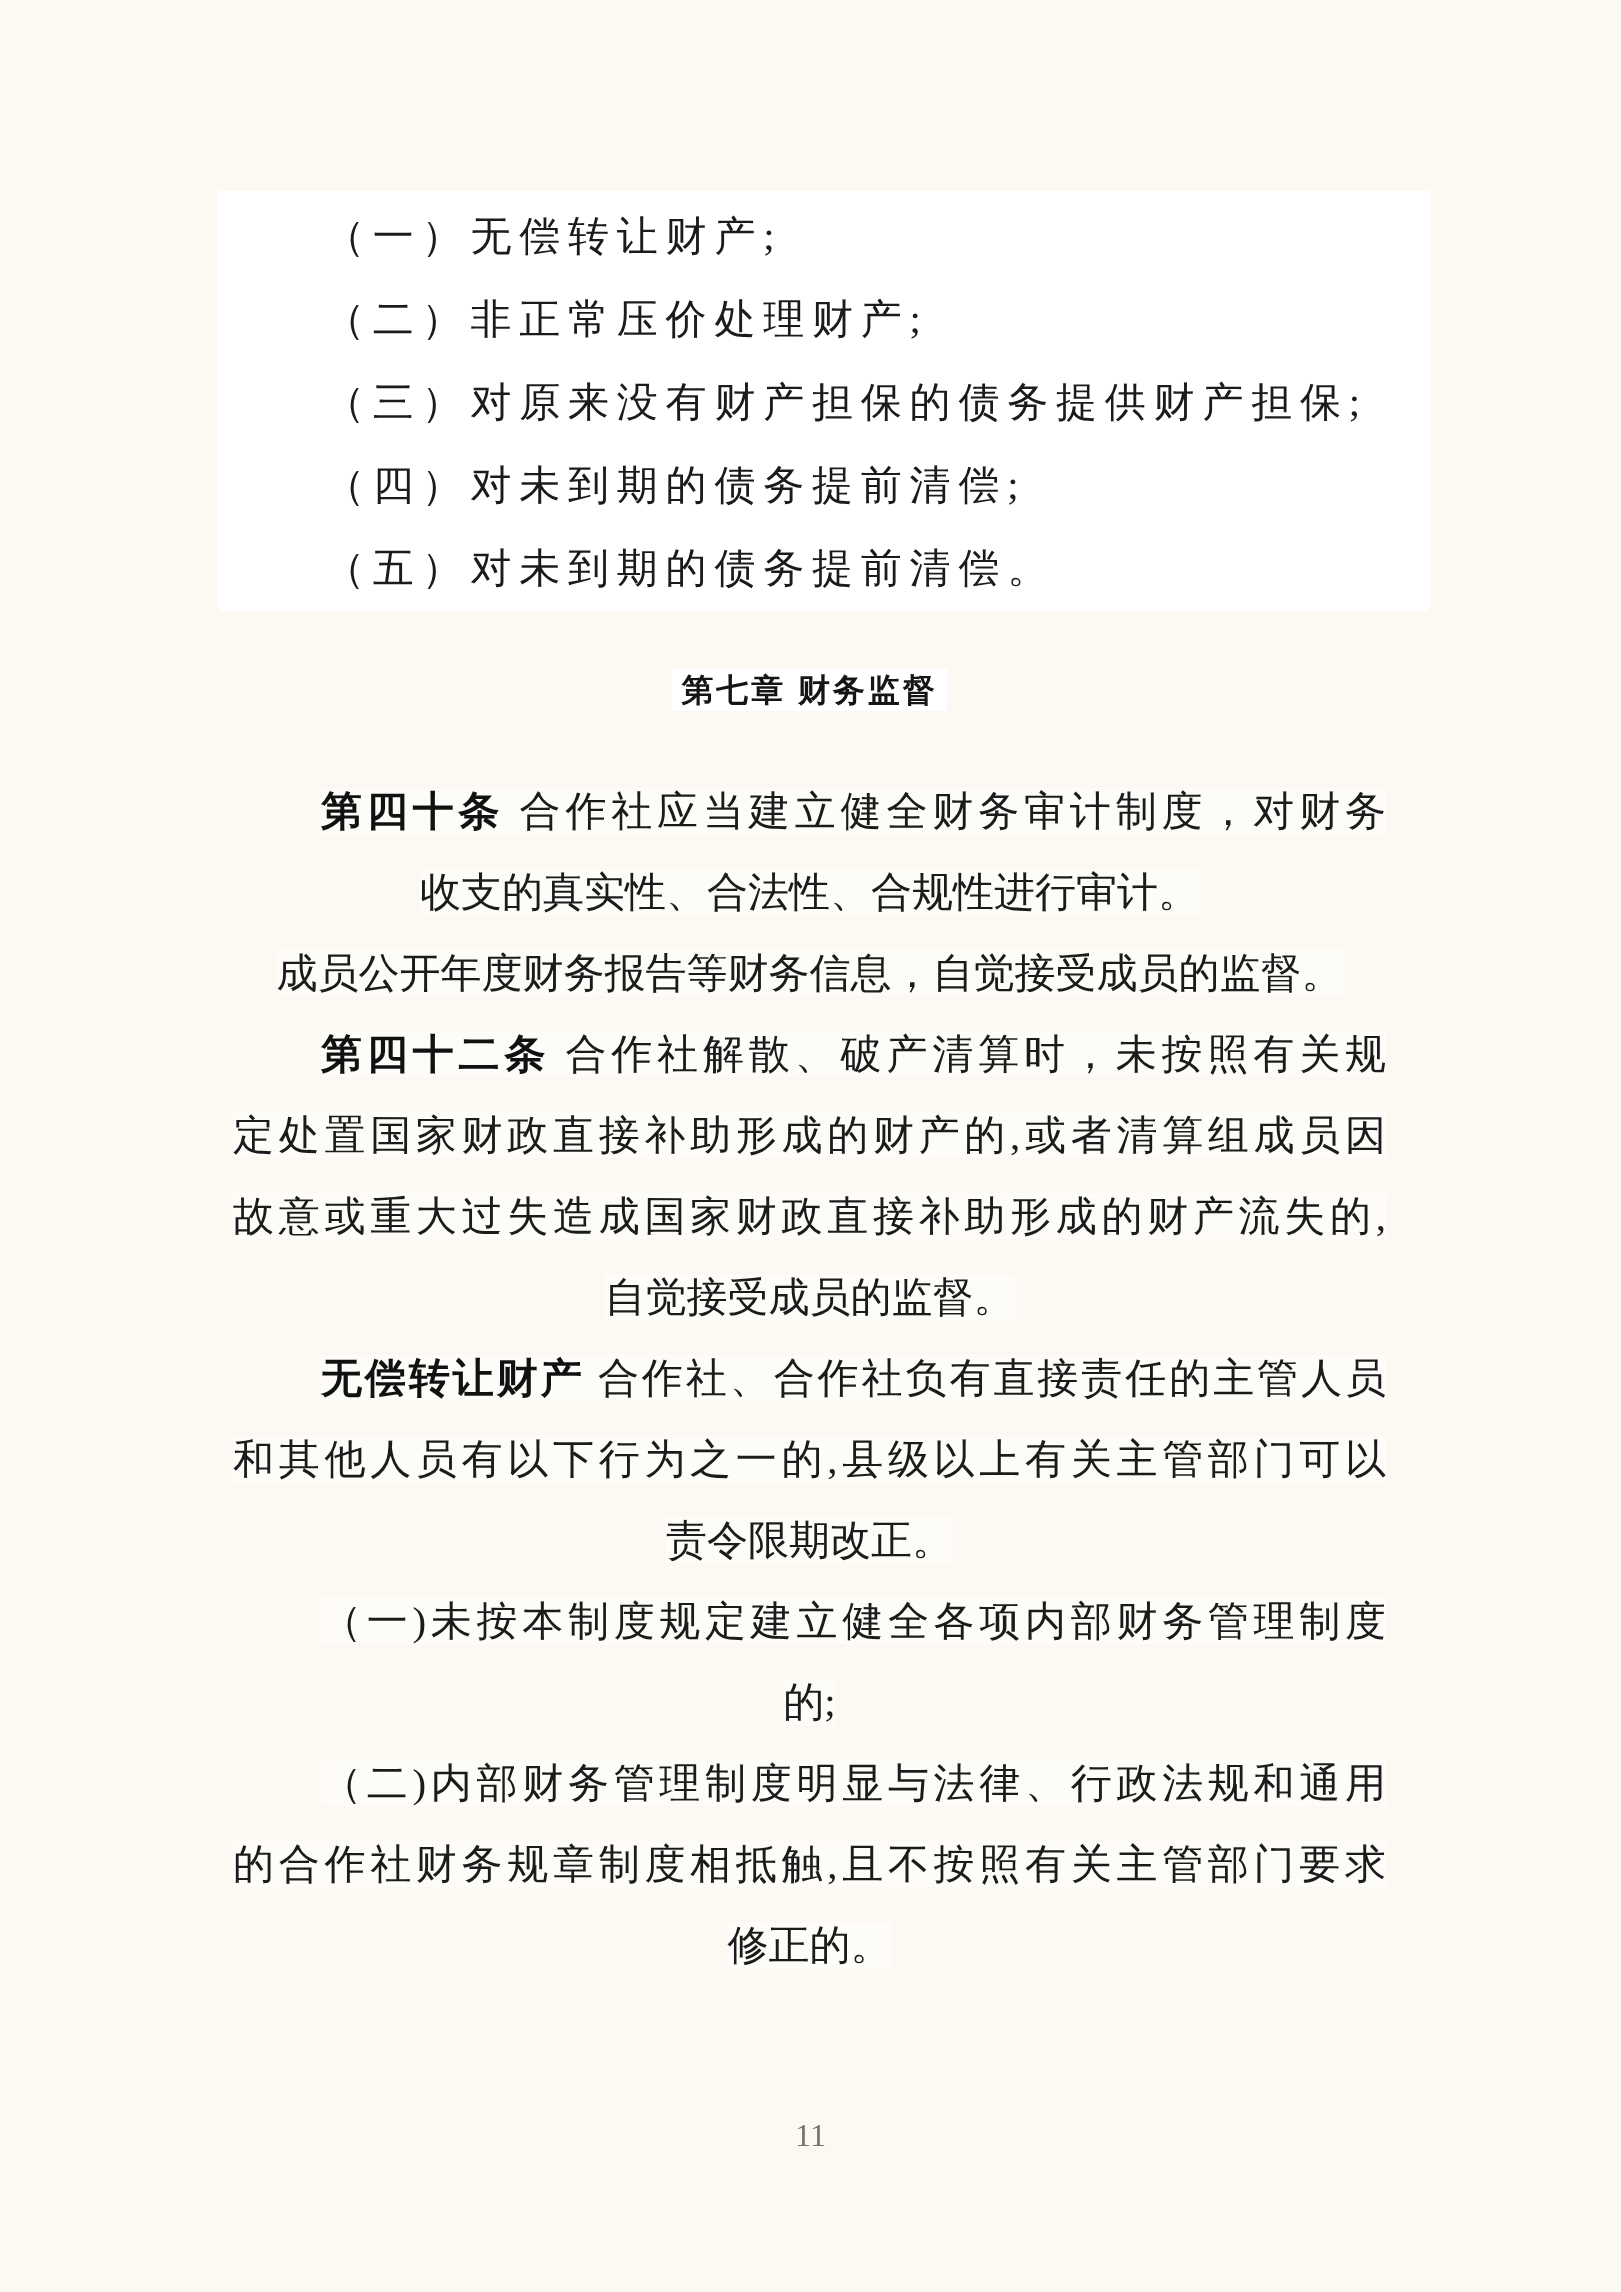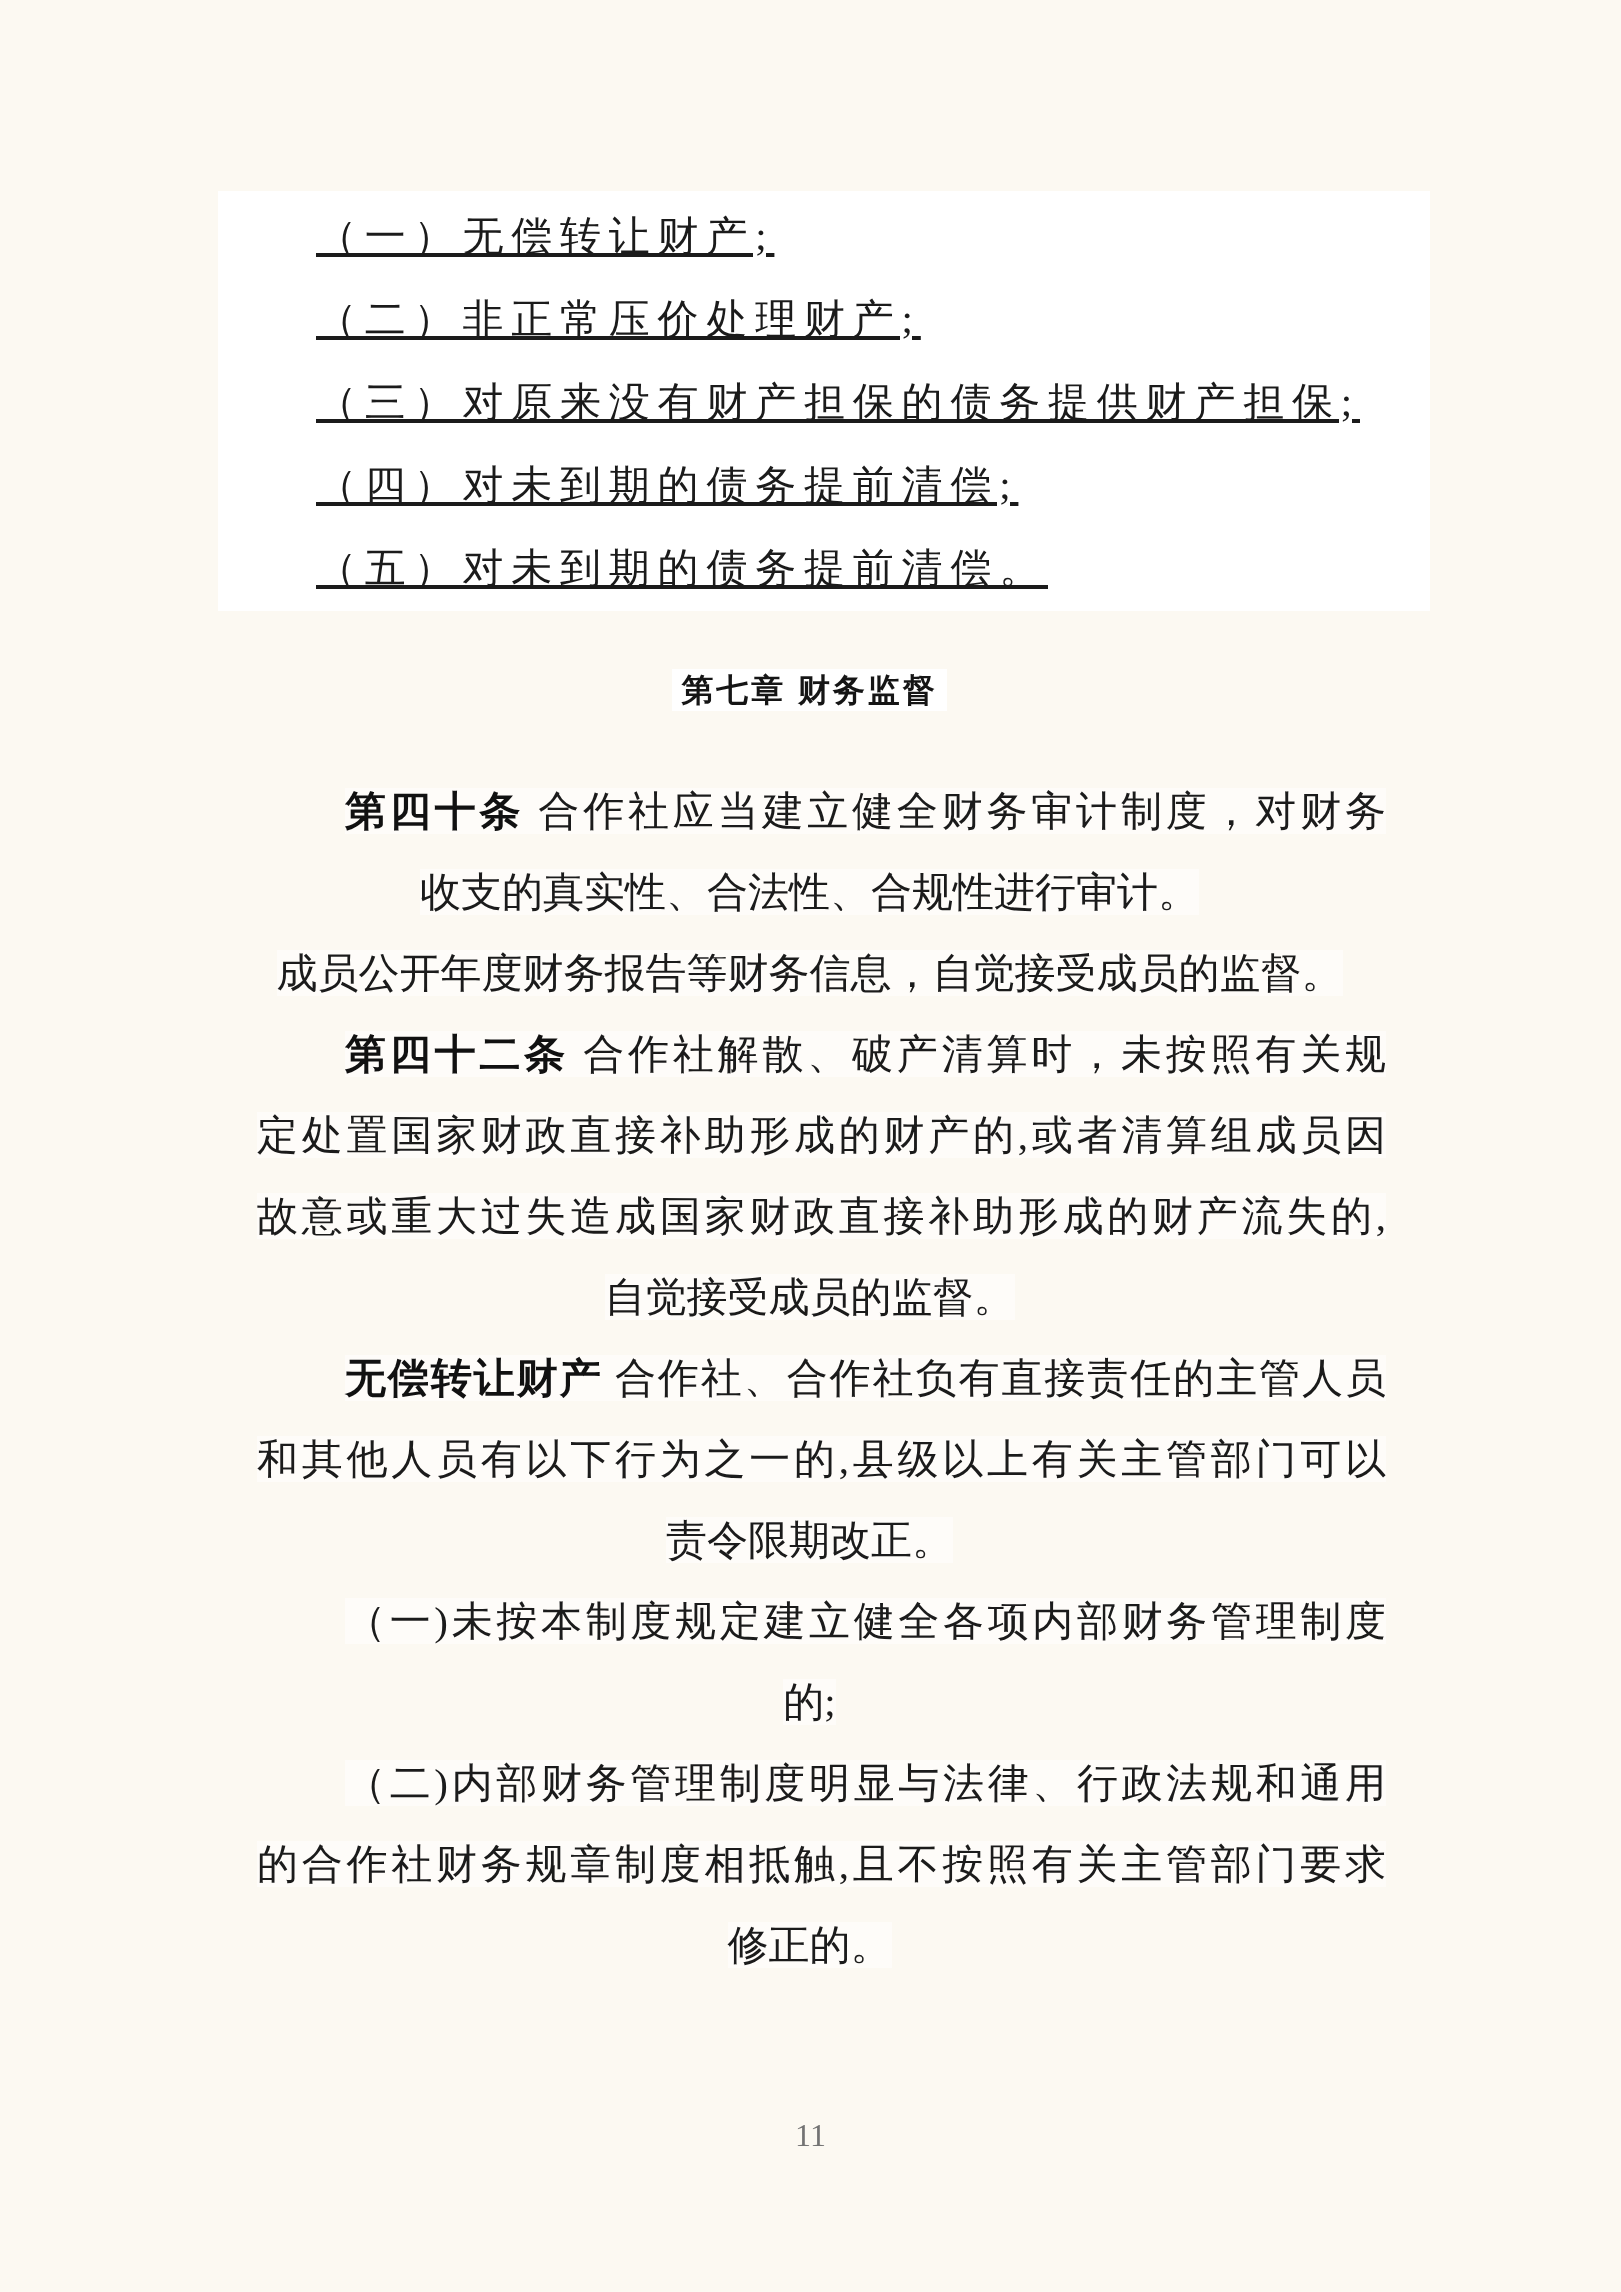--- a/index.html
+++ b/index.html
@@ -15,23 +15,22 @@
     overflow: hidden;
   }
   .highlight-block {
     position: absolute;
     left: 218px; top: 191px;
     width: 1212px; height: 420px;
     background: #ffffff;
   }
   .list {
     position: absolute;
-    left: 228px; top: 195px;
+    left: 236px; top: 195px;
     width: 1153px;
-    text-decoration: underline;
   }
   .list .line {
     height: 83px; line-height: 83px;
     font-size: 41px;
     letter-spacing: 7.8px;
     text-indent: 88px;
     white-space: nowrap;
     overflow: hidden;
   }
   .chapter {
@@ -58,21 +57,20 @@
   }
   .bodytext .line {
     height: 81px; line-height: 81px;
     font-size: 41px;
     overflow: hidden;
     text-align: center;
   }
   .justify {
     text-align: justify;
     text-align-last: justify;
-    margin-left: 24px;
   }
   .indent { text-indent: 88px; }
   .t {
     background: rgba(255,255,255,0.55);
   }
   .b {
     font-weight: 700;
     font-family: "Liberation Sans", "DejaVu Sans", sans-serif;
     background: rgba(255,255,255,0.55);
     color: #111111;

